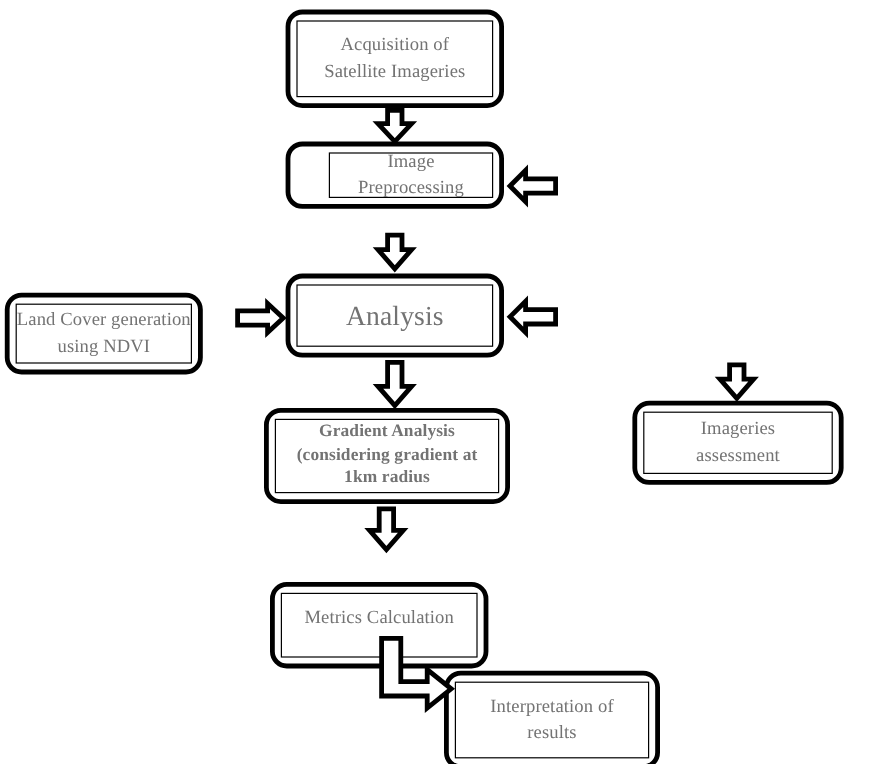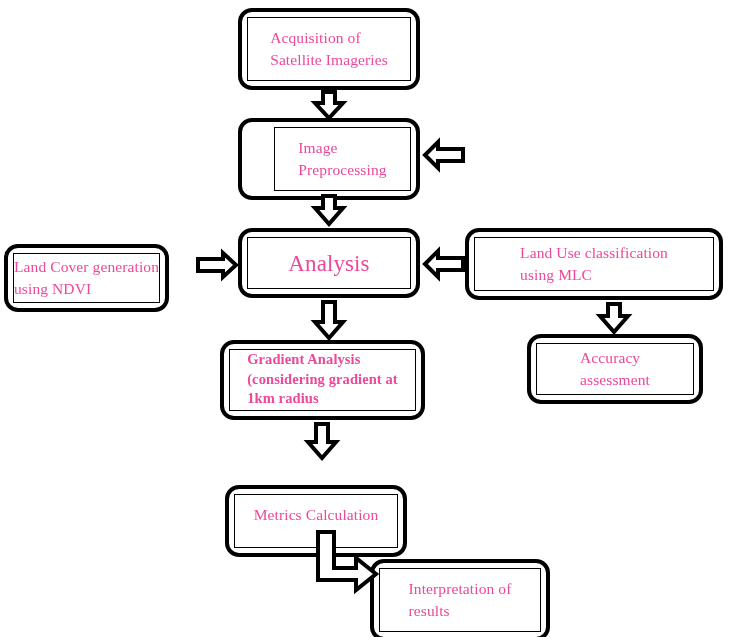--- a/index.html
+++ b/index.html
@@ -34,22 +34,22 @@
     display: flex;
     flex-direction: column;
     align-items: center;
     justify-content: flex-start;
     padding-top: 9px;
   }
   .node-inner.mid { justify-content: center; padding-top: 0; }
   .node-label {
     font-size: 15.5px;
     line-height: 1.45;
-    color: #ec4899;
-    text-align: left;
+    color: #737373;
+    text-align: center;
     white-space: pre-line;
     letter-spacing: 0.1px;
   }
 
   
   .arrow {
     position: absolute;
   }
   .arrow svg { display: block; overflow: visible; }
   .arrow path, .arrow polygon, .arrow polyline {
@@ -64,59 +64,53 @@
 
 <div id="canvas">
 
   <div class="node" style="left:238px; top:8px; width:182px; height:82px;">
     <div class="node-inner">
       <div class="node-label">Acquisition of
 Satellite Imageries</div>
     </div>
   </div>
 
-  <div class="node" style="left:238px; top:118px; width:182px; height:82px;padding-left:32px;">
+  <div class="node" style="left:238px; top:118px; width:182px; height:56px;padding-left:32px;">
     <div class="node-inner mid">
       <div class="node-label">Image
 Preprocessing</div>
     </div>
   </div>
 
 
   <div class="node" style="left:238px; top:228px; width:182px; height:70px;">
     <div class="node-inner">
       <div class="node-label" style="font-size:23px;">Analysis</div>
     </div>
   </div>
 
   <div class="node" style="left:4px; top:244px; width:165px; height:68px;">
     <div class="node-inner mid">
       <div class="node-label">Land Cover generation
 using NDVI</div>
     </div>
   </div>
 
-  <div class="node" style="left:465px; top:228px; width:258px; height:72px;">
-    <div class="node-inner mid">
-      <div class="node-label">Land Use classification
-using MLC</div>
-    </div>
-  </div>
 
   <div class="node" style="left:220px; top:340px; width:205px; height:80px;">
     <div class="node-inner" style="padding-top:0;font-weight:bold;">
       <div class="node-label" style="font-size:14.5px; line-height:1.35;">Gradient Analysis
 (considering gradient at
 1km radius</div>
     </div>
   </div>
 
   <div class="node" style="left:527px; top:334px; width:176px; height:70px;">
     <div class="node-inner mid">
-      <div class="node-label">Accuracy
+      <div class="node-label">Imageries
 assessment</div>
     </div>
   </div>
 
   <div class="node" style="left:225px; top:485px; width:182px; height:72px;">
     <div class="node-inner">
       <div class="node-label">Metrics Calculation</div>
     </div>
   </div>
 

